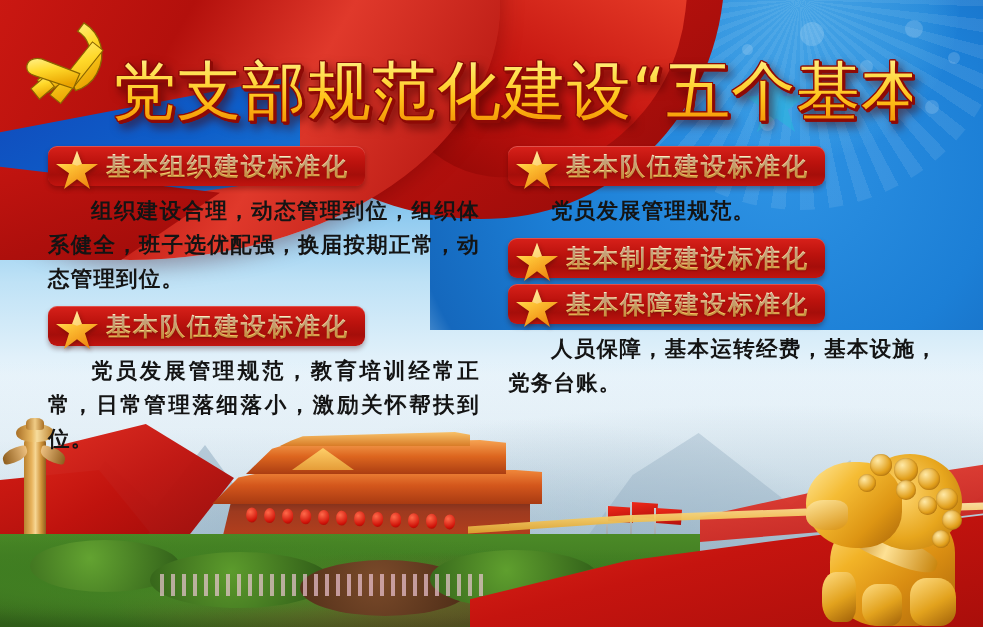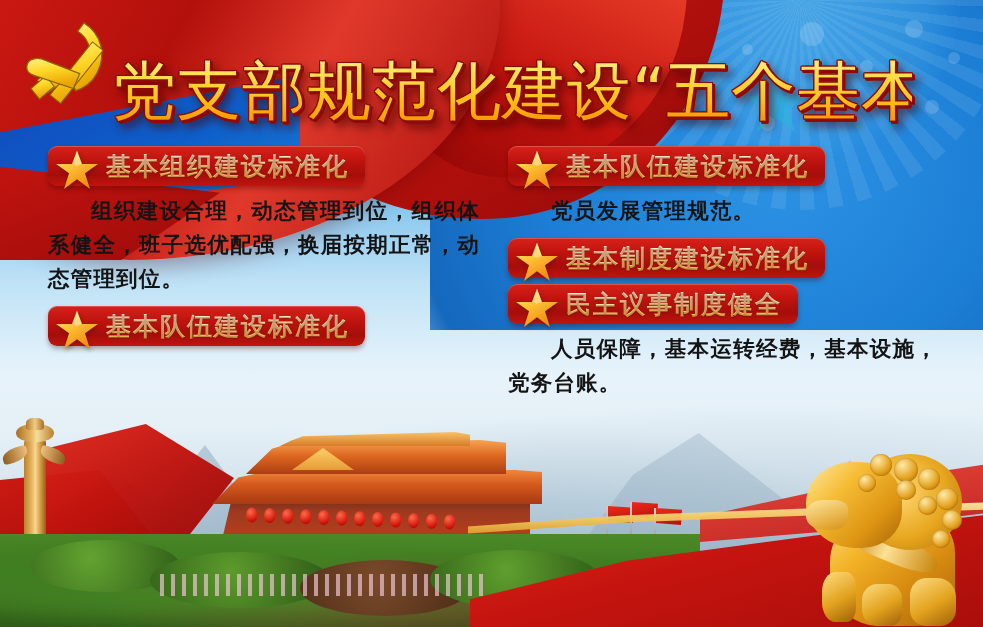--- a/index.html
+++ b/index.html
@@ -449,20 +449,21 @@
 
       <div class="badge">
         <svg class="badge-star" viewBox="0 0 100 100">
           <polygon fill="url(#st1)" points="50,4 61.8,35.5 100,35.5 69,57.5 80.9,95 50,72 19.1,95 31,57.5 0,35.5 38.2,35.5"></polygon>
           <polygon fill="rgba(255,255,255,.35)" points="50,4 61.8,35.5 50,40 38.2,35.5"></polygon>
         </svg>
         <div class="badge-bar">
           <span class="badge-text">基本队伍建设标准化</span>
         </div>
       </div>
+      <div class="para">党员发展管理规范，教育培训经常正常，日常管理落细落小，激励关怀帮扶到位。</div>
 
     </div>
 
     <div class="col col-right">
 
       <div class="badge">
         <svg class="badge-star" viewBox="0 0 100 100">
           <polygon fill="url(#st1)" points="50,4 61.8,35.5 100,35.5 69,57.5 80.9,95 50,72 19.1,95 31,57.5 0,35.5 38.2,35.5"></polygon>
           <polygon fill="rgba(255,255,255,.35)" points="50,4 61.8,35.5 50,40 38.2,35.5"></polygon>
         </svg>
@@ -481,21 +482,21 @@
           <span class="badge-text">基本制度建设标准化</span>
         </div>
       </div>
 
       <div class="badge">
         <svg class="badge-star" viewBox="0 0 100 100">
           <polygon fill="url(#st1)" points="50,4 61.8,35.5 100,35.5 69,57.5 80.9,95 50,72 19.1,95 31,57.5 0,35.5 38.2,35.5"></polygon>
           <polygon fill="rgba(255,255,255,.35)" points="50,4 61.8,35.5 50,40 38.2,35.5"></polygon>
         </svg>
         <div class="badge-bar">
-          <span class="badge-text">民主议事制度健全</span>
+          <span class="badge-text">基本保障建设标准化</span>
         </div>
       </div>
       <div class="para r">人员保障，基本运转经费，基本设施，党务台账。</div>
 
     </div>
   </div>
 
 </div>
 
 </body></html>

